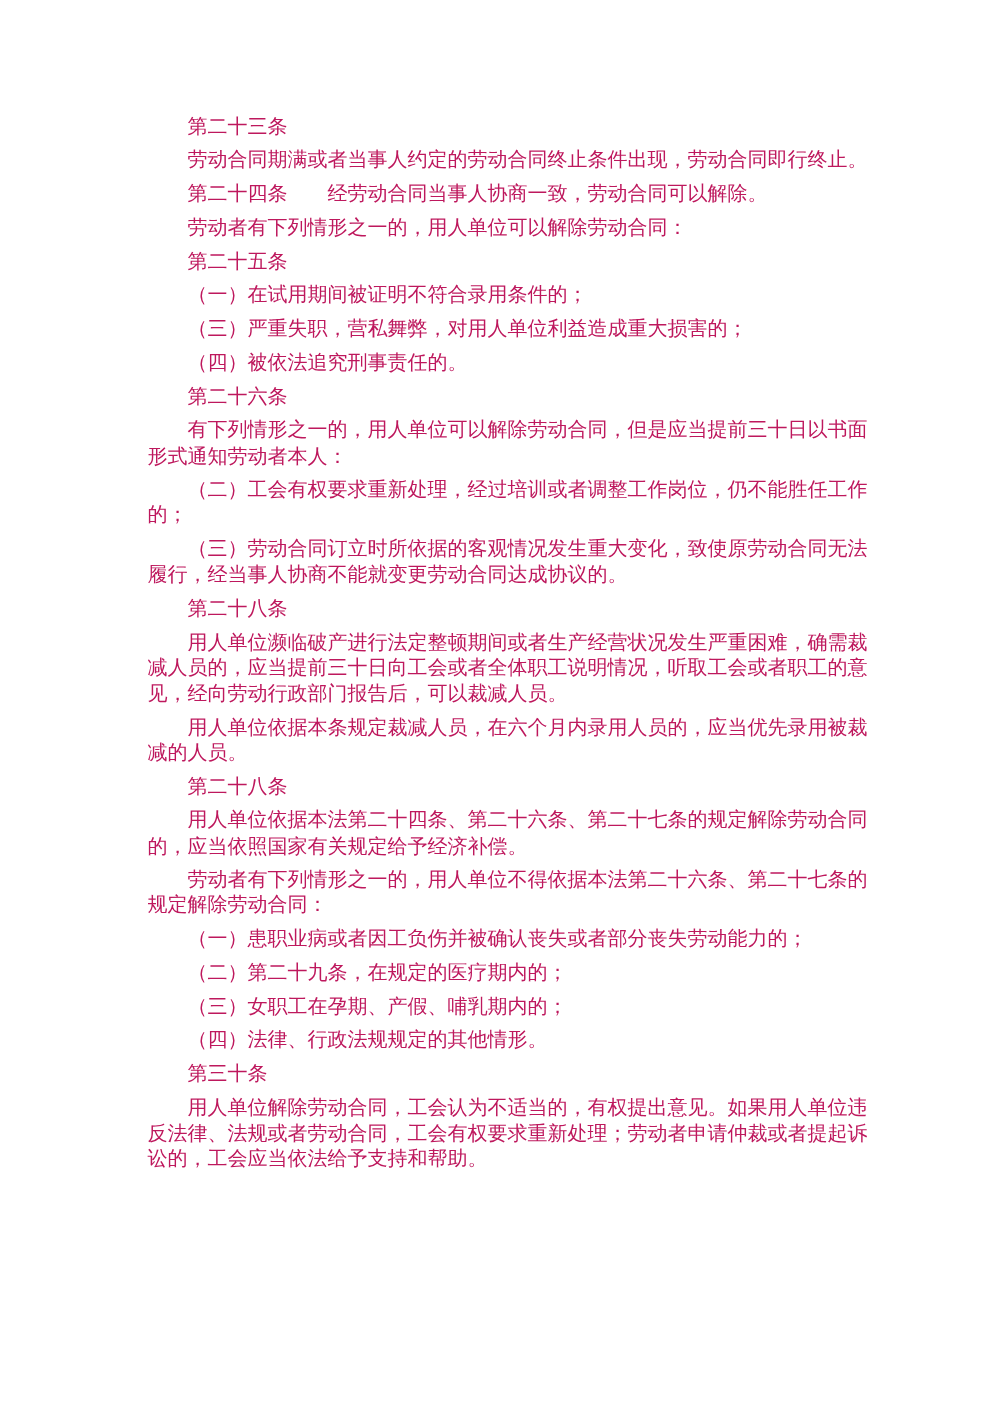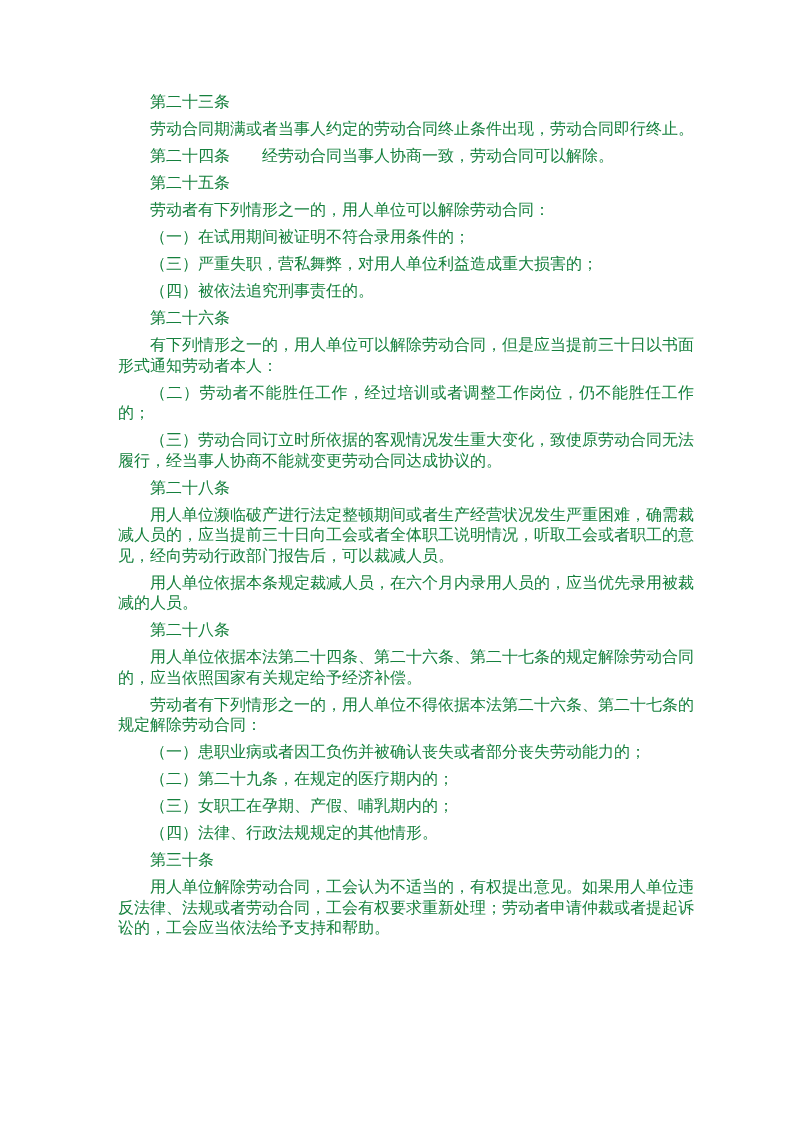--- a/index.html
+++ b/index.html
@@ -20,49 +20,49 @@
     top: 0;
     width: 793px;
     height: 1122px;
     background: #ffffff;
   }
   .content {
     position: absolute;
     left: 118px;
     top: 92px;
     width: 576px;
-    color: #15803d;
+    color: #be185d;
     font-size: 16px;
     line-height: 20.5px;
     text-align: justify;
     text-justify: inter-ideograph;
   }
   .para {
     margin: 0 0 6.5px 0;
     text-indent: 2em;
     word-break: normal;
     overflow-wrap: break-word;
   }
 </style>
 </head>
 <body>
 
 <div class="page">
   <div class="content">
     <p class="para">第二十三条</p>
     <p class="para">劳动合同期满或者当事人约定的劳动合同终止条件出现，劳动合同即行终止。</p>
     <p class="para">第二十四条　　经劳动合同当事人协商一致，劳动合同可以解除。</p>
+    <p class="para">劳动者有下列情形之一的，用人单位可以解除劳动合同：</p>
     <p class="para">第二十五条</p>
-    <p class="para">劳动者有下列情形之一的，用人单位可以解除劳动合同：</p>
     <p class="para">（一）在试用期间被证明不符合录用条件的；</p>
     <p class="para">（三）严重失职，营私舞弊，对用人单位利益造成重大损害的；</p>
     <p class="para">（四）被依法追究刑事责任的。</p>
     <p class="para">第二十六条</p>
     <p class="para">有下列情形之一的，用人单位可以解除劳动合同，但是应当提前三十日以书面形式通知劳动者本人：</p>
-    <p class="para">（二）劳动者不能胜任工作，经过培训或者调整工作岗位，仍不能胜任工作的；</p>
+    <p class="para">（二）工会有权要求重新处理，经过培训或者调整工作岗位，仍不能胜任工作的；</p>
     <p class="para">（三）劳动合同订立时所依据的客观情况发生重大变化，致使原劳动合同无法履行，经当事人协商不能就变更劳动合同达成协议的。</p>
     <p class="para">第二十八条</p>
     <p class="para">用人单位濒临破产进行法定整顿期间或者生产经营状况发生严重困难，确需裁减人员的，应当提前三十日向工会或者全体职工说明情况，听取工会或者职工的意见，经向劳动行政部门报告后，可以裁减人员。</p>
     <p class="para">用人单位依据本条规定裁减人员，在六个月内录用人员的，应当优先录用被裁减的人员。</p>
     <p class="para">第二十八条</p>
     <p class="para">用人单位依据本法第二十四条、第二十六条、第二十七条的规定解除劳动合同的，应当依照国家有关规定给予经济补偿。</p>
     <p class="para">劳动者有下列情形之一的，用人单位不得依据本法第二十六条、第二十七条的规定解除劳动合同：</p>
     <p class="para">（一）患职业病或者因工负伤并被确认丧失或者部分丧失劳动能力的；</p>
     <p class="para">（二）第二十九条，在规定的医疗期内的；</p>
     <p class="para">（三）女职工在孕期、产假、哺乳期内的；</p>

